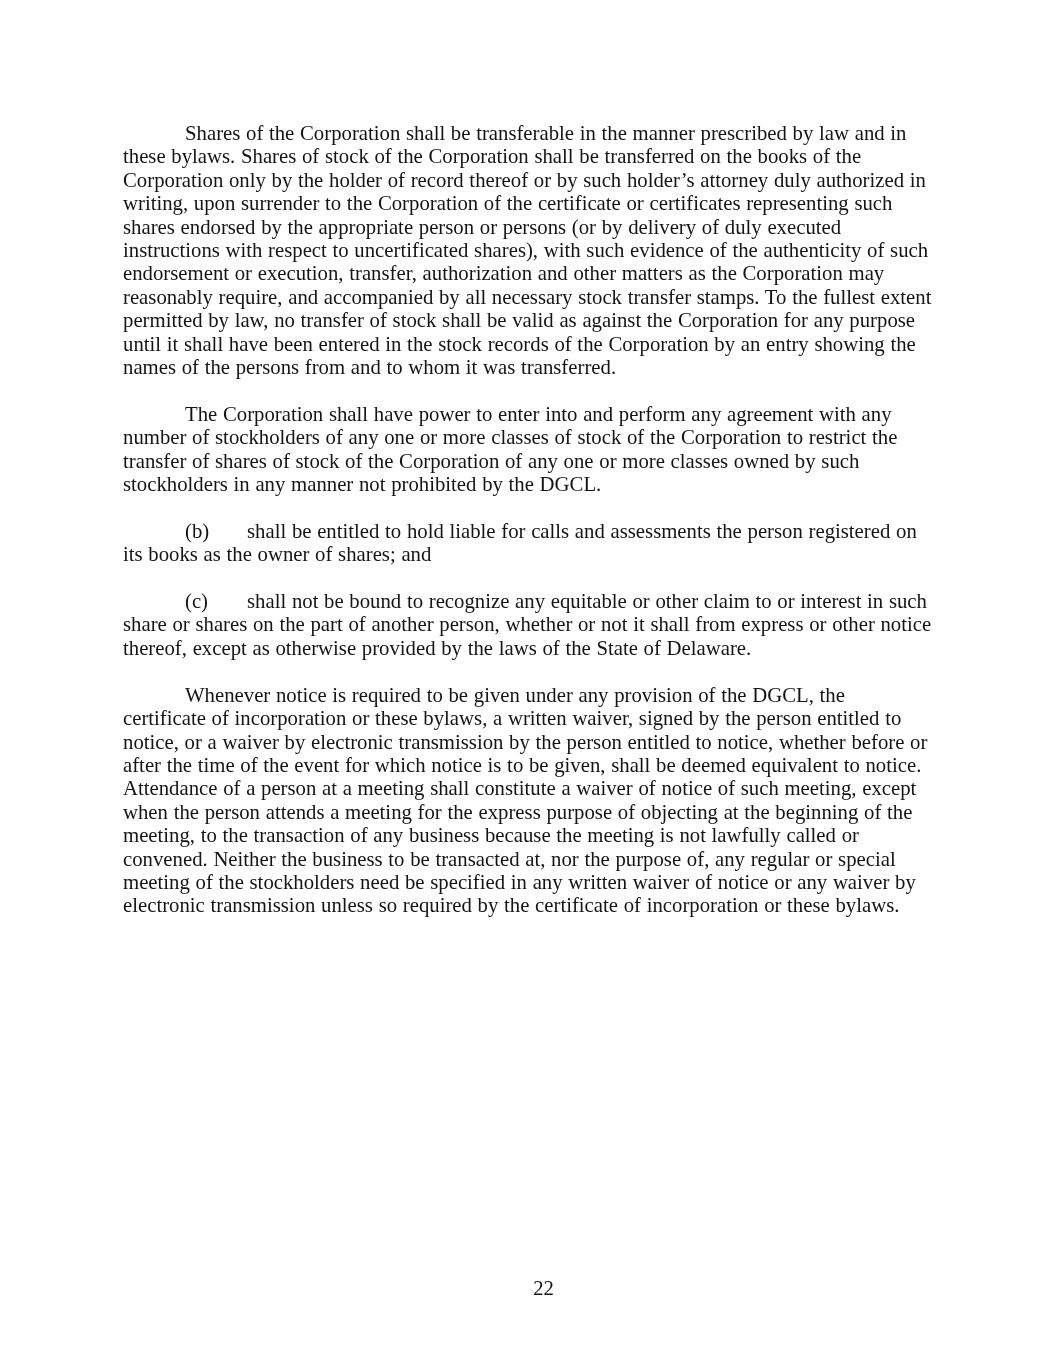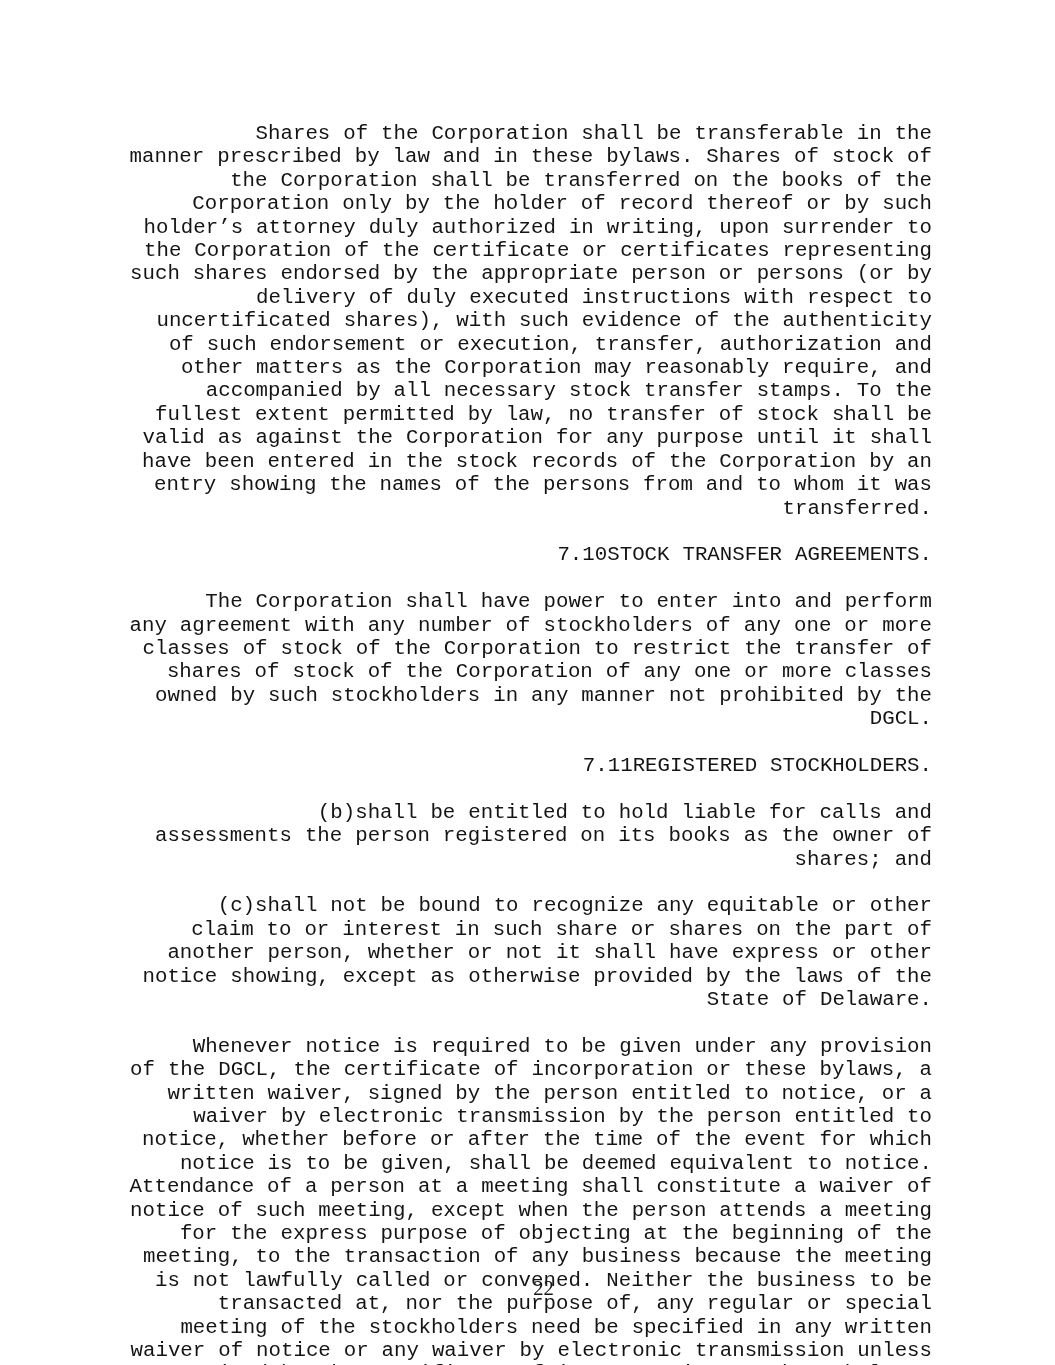--- a/index.html
+++ b/index.html
@@ -19,24 +19,23 @@
     overflow: hidden;
   }
   .content {
     position: absolute;
     top: 122px;
     left: 123px;
     width: 809px;
   }
   .block {
     margin: 0 0 23.4px 0;
-    text-align: right;
+    text-align: left;
     text-indent: 62px;
     word-spacing: 0.5px;
-    font-family: Liberation Mono, monospace;
   }
   
   .tab-label {
     display: inline-block;
     width: 62px;
     text-indent: 0;
   }
   .page-number {
     position: absolute;
     top: 1277px;
@@ -50,31 +49,29 @@
   }
 </style>
 </head>
 <body>
 
 <div class="page">
   <div class="content">
 
     <p class="block">Shares of the Corporation shall be transferable in the manner prescribed by law and in these bylaws. Shares of stock of the Corporation shall be transferred on the books of the Corporation only by the holder of record thereof or by such holder’s attorney duly authorized in writing, upon surrender to the Corporation of the certificate or certificates representing such shares endorsed by the appropriate person or persons (or by delivery of duly executed instructions with respect to uncertificated shares), with such evidence of the authenticity of such endorsement or execution, transfer, authorization and other matters as the Corporation may reasonably require, and accompanied by all necessary stock transfer stamps. To the fullest extent permitted by law, no transfer of stock shall be valid as against the Corporation for any purpose until it shall have been entered in the stock records of the Corporation by an entry showing the names of the persons from and to whom it was transferred.</p>
 
-    <p class="block"><span class="tab-label">7.10</span><span>STOCK TRANSFER AGREEMENTS.</span></p>
 
     <p class="block">The Corporation shall have power to enter into and perform any agreement with any number of stockholders of any one or more classes of stock of the Corporation to restrict the transfer of shares of stock of the Corporation of any one or more classes owned by such stockholders in any manner not prohibited by the DGCL.</p>
 
-    <p class="block"><span class="tab-label">7.11</span><span>REGISTERED STOCKHOLDERS.</span></p>
 
 
 
     <p class="block"><span class="tab-label">(b)</span><span>shall be entitled to hold liable for calls and assessments the person registered on its books as the owner of shares; and</span></p>
 
-    <p class="block"><span class="tab-label">(c)</span><span>shall not be bound to recognize any equitable or other claim to or interest in such share or shares on the part of another person, whether or not it shall have express or other notice showing, except as otherwise provided by the laws of the State of Delaware.</span></p>
+    <p class="block"><span class="tab-label">(c)</span><span>shall not be bound to recognize any equitable or other claim to or interest in such share or shares on the part of another person, whether or not it shall from express or other notice thereof, except as otherwise provided by the laws of the State of Delaware.</span></p>
 
 
     <p class="block">Whenever notice is required to be given under any provision of the DGCL, the certificate of incorporation or these bylaws, a written waiver, signed by the person entitled to notice, or a waiver by electronic transmission by the person entitled to notice, whether before or after the time of the event for which notice is to be given, shall be deemed equivalent to notice. Attendance of a person at a meeting shall constitute a waiver of notice of such meeting, except when the person attends a meeting for the express purpose of objecting at the beginning of the meeting, to the transaction of any business because the meeting is not lawfully called or convened. Neither the business to be transacted at, nor the purpose of, any regular or special meeting of the stockholders need be specified in any written waiver of notice or any waiver by electronic transmission unless so required by the certificate of incorporation or these bylaws.</p>
 
   </div>
 
   <div class="page-number">22</div>
 </div>
 
 </body></html>

